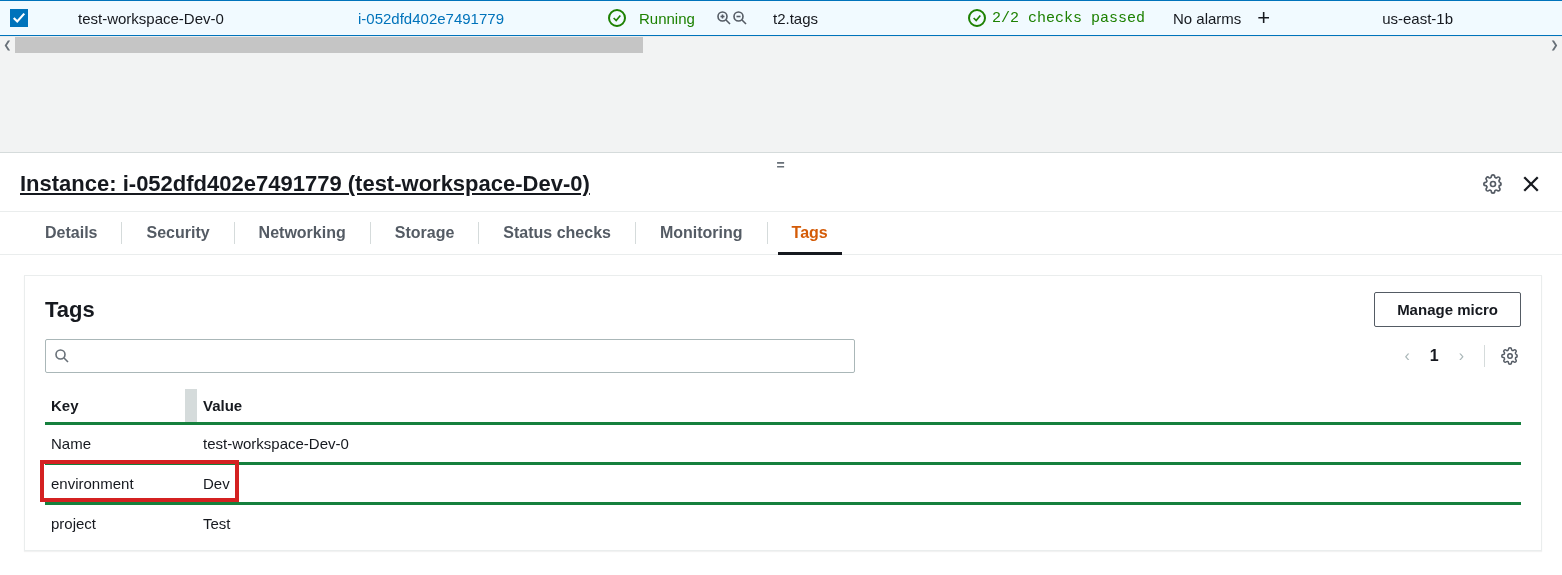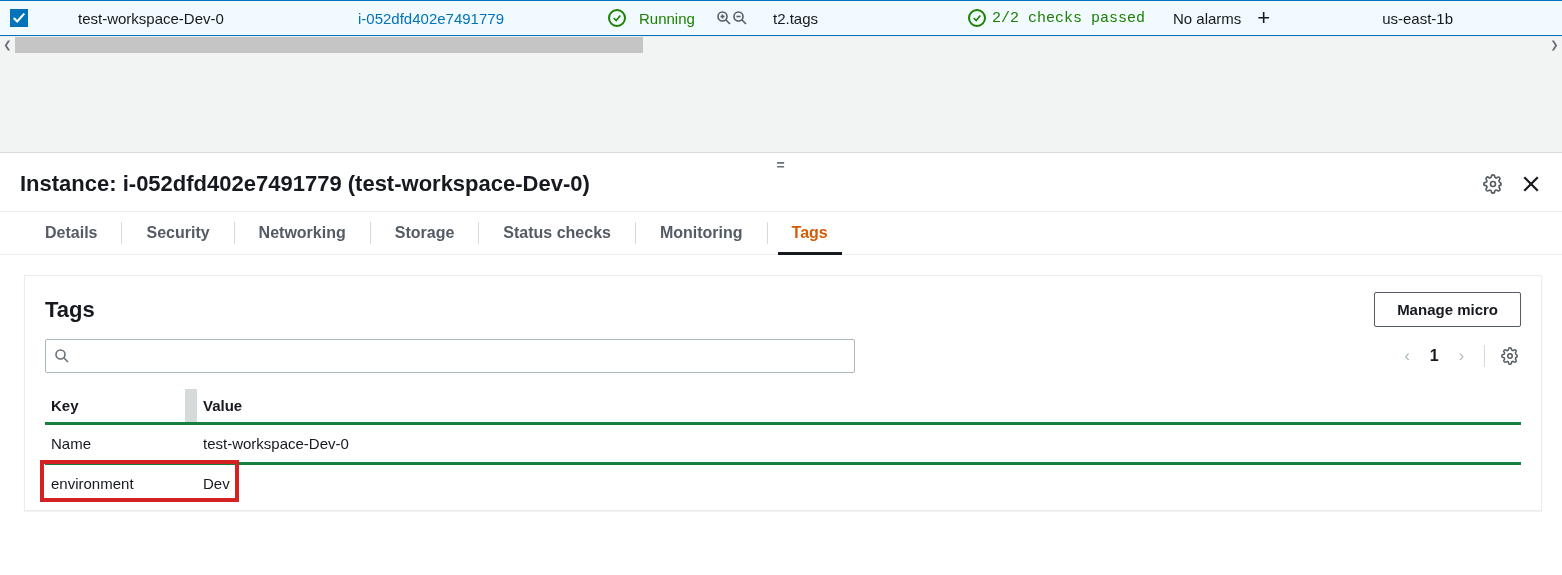--- a/index.html
+++ b/index.html
@@ -100,20 +100,21 @@
     .panel-header {
       display: flex;
       align-items: center;
       justify-content: space-between;
       padding: 18px 20px 14px 20px;
     }
     .panel-title {
       font-size: 22px;
       font-weight: 700;
       color: #16191f;
+      text-decoration: underline;
     }
     .panel-header-actions {
       display: flex;
       align-items: center;
       gap: 16px;
       color: #545b64;
     }
     .icon-btn {
       width: 22px; height: 22px;
       display: flex; align-items: center; justify-content: center;
@@ -394,18 +395,23 @@
       <tr>
             <td class="col-key">Name</td>
             <td></td>
             <td>test-workspace-Dev-0</td>
           </tr>
           <tr id="row-env">
             <td class="col-key">environment</td>
             <td></td>
             <td>Dev</td>
           </tr>
+          <tr>
+            <td class="col-key">project</td>
+            <td></td>
+            <td>Test</td>
+          </tr>
         </tbody>
     </table>
 
     <div class="highlight-box" id="highlight" style="left: 15px; top: 183.5px; width: 198.688px; height: 42px;"></div>
   </div>
 </div>
 
 </body></html>

